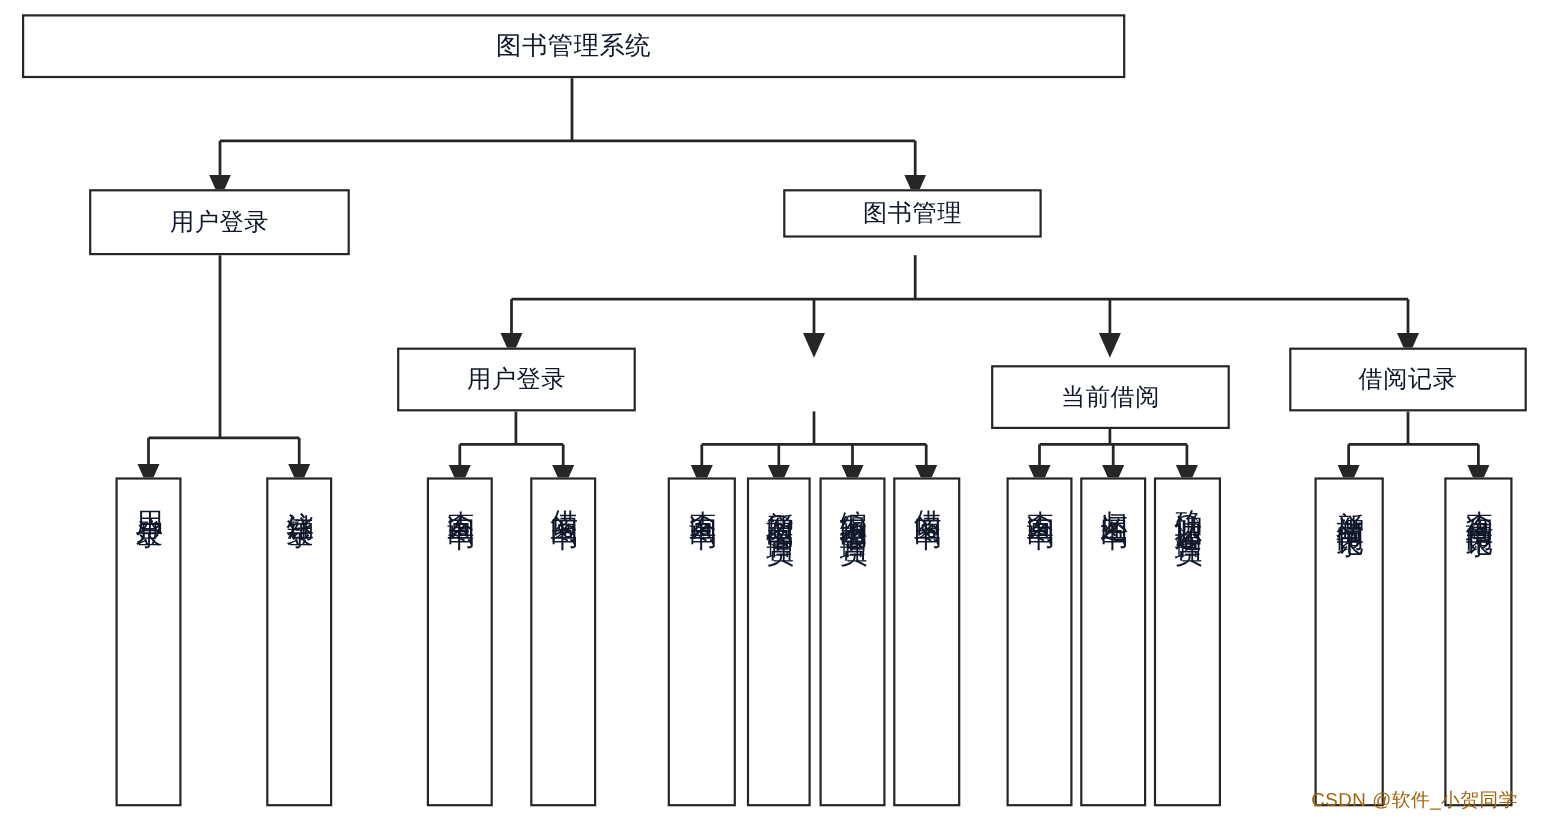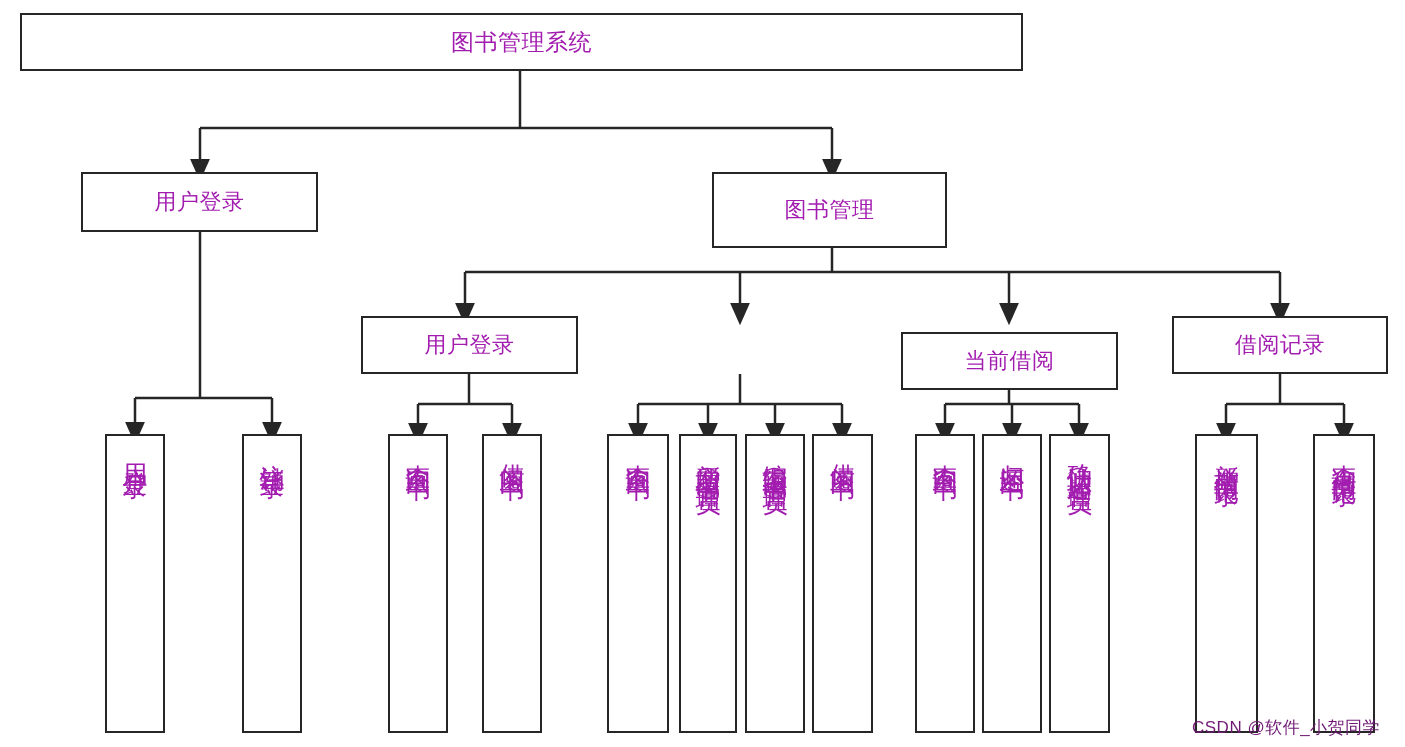--- a/index.html
+++ b/index.html
@@ -26,21 +26,22 @@
     pointer-events: none;
   }
   .node {
     position: absolute;
     box-sizing: border-box;
     border: 2.5px solid #262626;
     background: #ffffff;
     display: flex;
     align-items: center;
     justify-content: center;
-    color: #a21caf;
+    color: #0f172a;
+    font-family: Liberation Serif, serif;
   }
   .node-label {
     display: block;
     text-align: center;
     line-height: 1.05;
     letter-spacing: 0.5px;
   }
   
   .node.horiz .node-label {
     font-size: 22px;
@@ -59,21 +60,21 @@
     writing-mode: vertical-rl;
     text-orientation: upright;
     font-size: 25px;
     line-height: 1.0;
     letter-spacing: 4px;
     white-space: nowrap;
   }
   .watermark {
     position: absolute;
     font-size: 17px;
-    color: #701a75;
+    color: #a16207;
     white-space: nowrap;
     letter-spacing: 0.5px;
   }
 </style>
 </head>
 <body>
 
 <div id="canvas">
 
   <svg class="edges" viewBox="0 0 1405 747" xmlns="http://www.w3.org/2000/svg">
@@ -129,21 +130,21 @@
   </svg>
 
   <div class="node horiz title" style="left:20px; top:13px; width:1003px; height:58px;">
     <span class="node-label">图书管理系统</span>
   </div>
 
   <div class="node horiz" style="left:81px; top:172px; width:237px; height:60px;">
     <span class="node-label">用户登录</span>
   </div>
 
-  <div class="node horiz" style="left:712px; top:172px; width:235px; height:76px;">
+  <div class="node horiz" style="left:712px; top:172px; width:235px; height:44px;">
     <span class="node-label">图书管理</span>
   </div>
 
   <div class="node horiz" style="left:361px; top:316px; width:217px; height:58px;">
     <span class="node-label">用户登录</span>
   </div>
 
 
   <div class="node horiz" style="left:901px; top:316px; width:217px; height:58px;margin-top:16px;">
     <span class="node-label">当前借阅</span>

